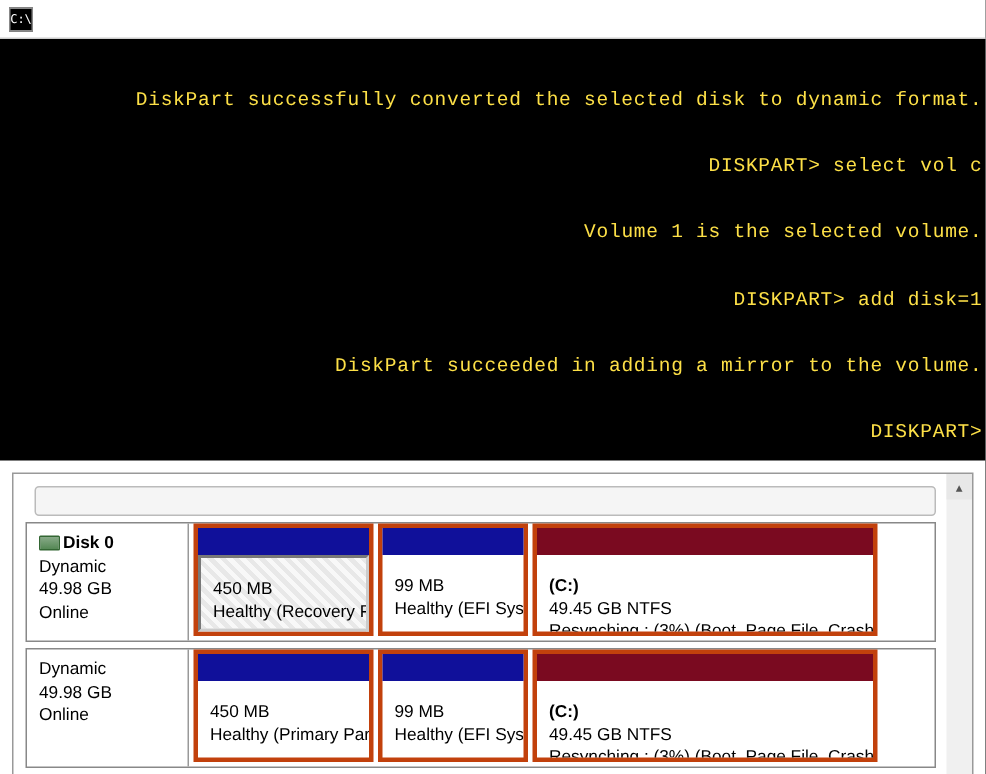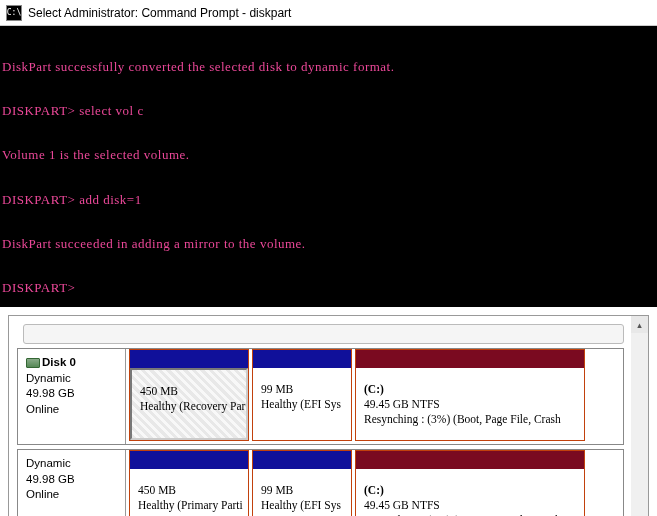--- a/index.html
+++ b/index.html
@@ -2,53 +2,52 @@
 <html><head>
 <meta charset="utf-8">
 <style>
   * { box-sizing: border-box; margin: 0; padding: 0; }
   body { font-family: "Segoe UI", Tahoma, sans-serif; font-size: 12px; background: #fff; width: 657px; }
   
   .titlebar { height: 26px; background: #fff; display: flex; align-items: center; padding: 2px 6px; border-bottom: 1px solid #ccc; }
   .titlebar-icon { width: 16px; height: 16px; background: #000; border: 1px solid #888; margin-right: 6px; display: flex; align-items: center; justify-content: center; color: #fff; font-size: 8px; font-family: monospace; }
   .titlebar-text { font-size: 12px; color: #000; }
   
-  .console { background: #000; color: #ec4899; font-family: Liberation Serif, serif; font-size: 13px; line-height: 1.7; padding: 8px 2px; white-space: pre; min-height: 250px; letter-spacing: 0.5px; }
+  .console { background: #000; color: #fde047; font-family: Liberation Mono, monospace; font-size: 13px; line-height: 1.7; padding: 8px 2px; white-space: pre; min-height: 250px; letter-spacing: 0.5px; text-align: right; }
   
   .disk-panel { background: #fff; border: 1px solid #999; margin: 8px; padding: 4px; position: relative; }
   .disk-scroll { position: absolute; right: 0; top: 0; bottom: 0; width: 17px; background: #f0f0f0; }
   .disk-scroll-arrow { width: 17px; height: 17px; background: #e8e8e8; display:flex; align-items:center; justify-content:center; font-size:9px; color:#555;}
   
-  .disk-row { display: flex; border: 1px solid #888; margin: 4px 20px 4px 4px; background: #fff; height: 97px; }
+  .disk-row { display: flex; border: 1px solid #888; margin: 4px 20px 4px 4px; background: #fff; height: 80px; }
   .disk-info { width: 108px; padding: 6px 8px; border-right: 1px solid #999; font-size: 11.5px; line-height: 1.35; }
   .disk-info .disk-title { font-weight: bold; }
   .disk-icon { display:inline-block; width:14px; height:10px; vertical-align:middle; margin-right:2px;}
   .disk-icon.hdd { background: linear-gradient(#8a8,#585); border:1px solid #363; border-radius:1px;}
   .disk-icon.warn { background: #fc0; border:1px solid #960; position:relative;}
   .disk-icon.warn::after { content:"!"; position:absolute; left:4px; top:-2px; font-size:9px; font-weight:bold; color:#000;}
   
   .partitions { flex: 1; display: flex; gap: 3px; padding: 0 3px 3px 3px; }
-  .partition { display: flex; flex-direction: column; border: 1px solid #c2410c; font-family: Liberation Serif, serif; }
+  .partition { display: flex; flex-direction: column; border: 3px solid #c2410c; }
   .part-header { height: 18px; }
   .part-header.navy { background: #10109a; }
   .part-header.maroon { background: #7a0a20; }
   .part-body { flex: 1; padding: 14px 8px 6px 8px; font-size: 11.5px; line-height: 1.3; overflow:hidden; white-space:nowrap;}
   .part-body.hatched { background: repeating-linear-gradient(45deg, #e8e8e8 0 3px, #f8f8f8 3px 6px); border:2px inset #ccc;}
   .part-body .ptitle { font-weight: bold; }
   
   .toolbar-stub { height: 20px; margin: 4px 20px 2px 10px; border: 1px solid #bbb; border-radius:3px; background: #f5f5f5; }
 </style>
 </head>
 <body>
 
 <div class="titlebar">
   <div class="titlebar-icon">
       <span>C:\</span>
     </div>
-  <div class="titlebar-text">Select Administrator: Command Prompt - diskpart</div>
 </div>
 
 <div class="console" id="console">
 DiskPart successfully converted the selected disk to dynamic format.
 
 DISKPART&gt; select vol c
 
 Volume 1 is the selected volume.
 
 DISKPART&gt; add disk=1

